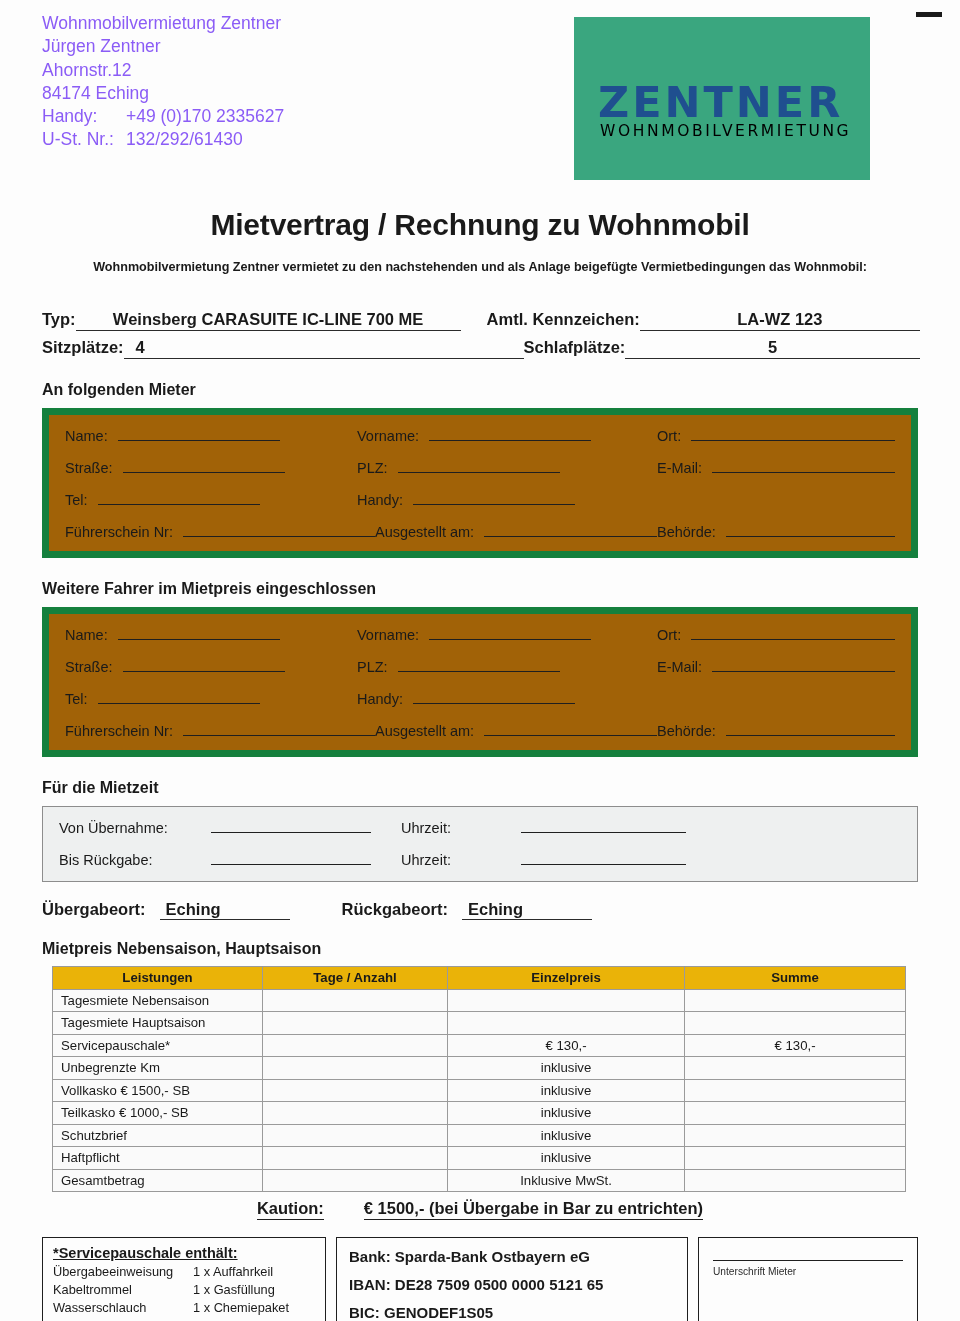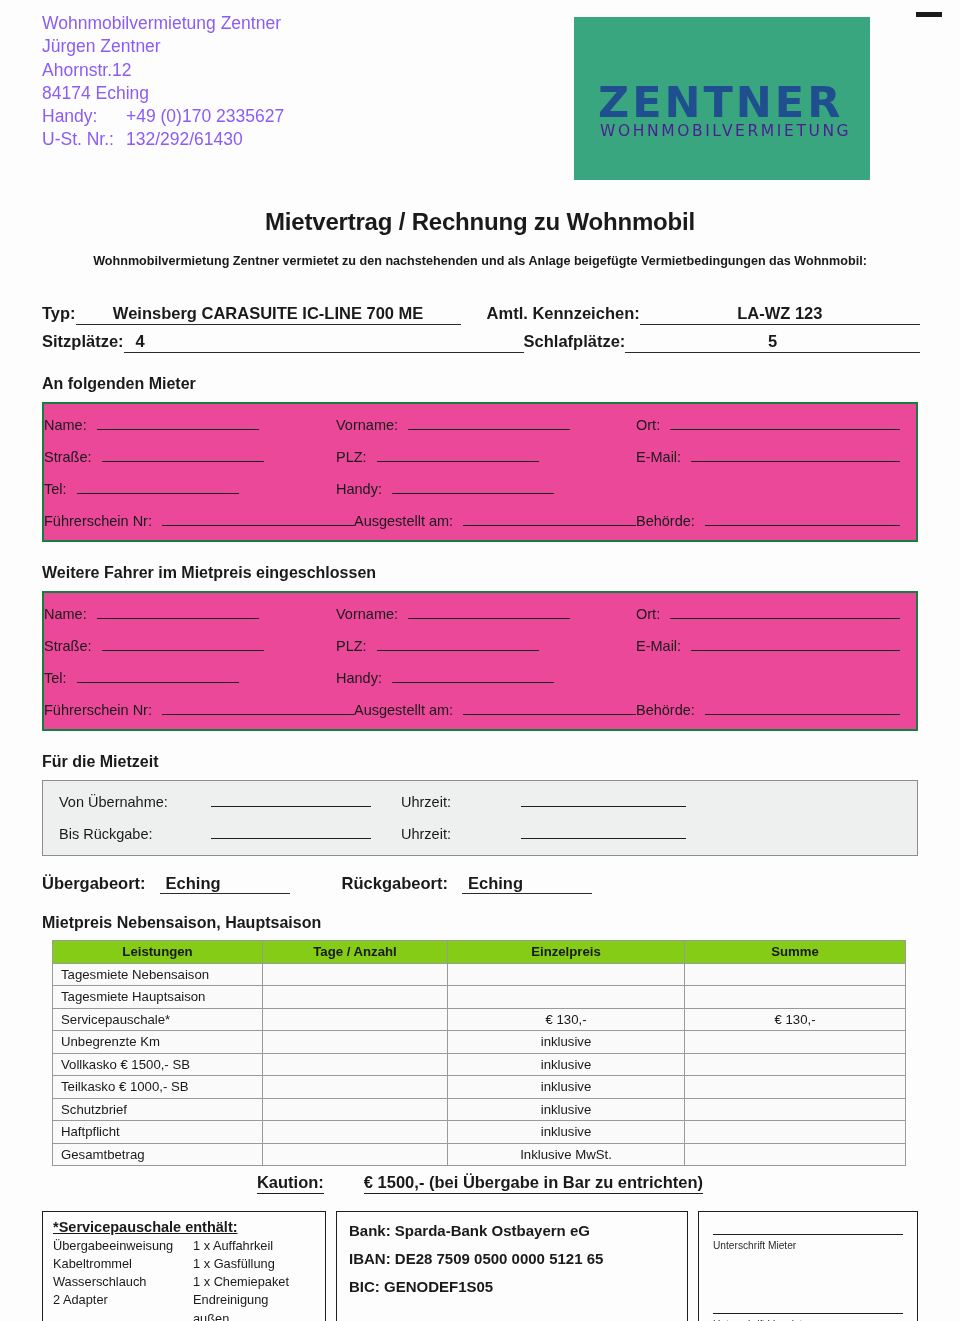--- a/index.html
+++ b/index.html
@@ -73,28 +73,28 @@
     color: #1f4f8f;
     line-height: 1;
   }
   .logo-sub {
     position: absolute;
     left: 26px;
     top: 107px;
     font-family: "DejaVu Sans", sans-serif;
     font-size: 15.5px;
     letter-spacing: 2.6px;
-    color: #4c1d95;
+    color: #000000;
     line-height: 1;
   }
 
   
   .doc-title {
     text-align: center;
-    font-size: 24px;
+    font-size: 30px;
     font-weight: bold;
     margin: 28px 0 0 0;
     letter-spacing: -0.2px;
   }
   .doc-sub {
     text-align: center;
     font-size: 12.6px;
     font-weight: bold;
     margin: 18px 0 0 0;
   }
@@ -120,23 +120,23 @@
 
   .sec-head {
     font-size: 16px;
     font-weight: bold;
     margin: 22px 0 9px 42px;
   }
 
   
   .pbox {
     margin: 0 42px 0 42px;
-    border: 2px solid #15803d;
-    background: #ec4899;
-    padding: 13px 16px 9px 0;
+    border: 7px solid #15803d;
+    background: #a16207;
+    padding: 13px 16px 9px 16px;
   }
   .prow {
     display: flex;
     align-items: baseline;
     margin-bottom: 16px;
   }
   .prow:last-child { margin-bottom: 2px; }
   .pcell { display: flex; align-items: baseline; }
   .pcell .plab {
     font-size: 14.5px;
@@ -196,21 +196,21 @@
     background: #fafafa;
   }
   table.price th, table.price td {
     border: 1px solid #9a9a9a;
     height: 22.5px;
     padding: 1px 8px;
   }
   table.price th {
     font-weight: bold;
     text-align: center;
-    background: #84cc16;
+    background: #eab308;
   }
   table.price td.lst { text-align: left; width: 210px; }
   table.price td.tage { width: 185px; }
   table.price td.einz { text-align: center; width: 237px; }
   table.price td.sum  { text-align: center; }
 
   .kaution {
     display: flex;
     justify-content: center;
     align-items: baseline;

